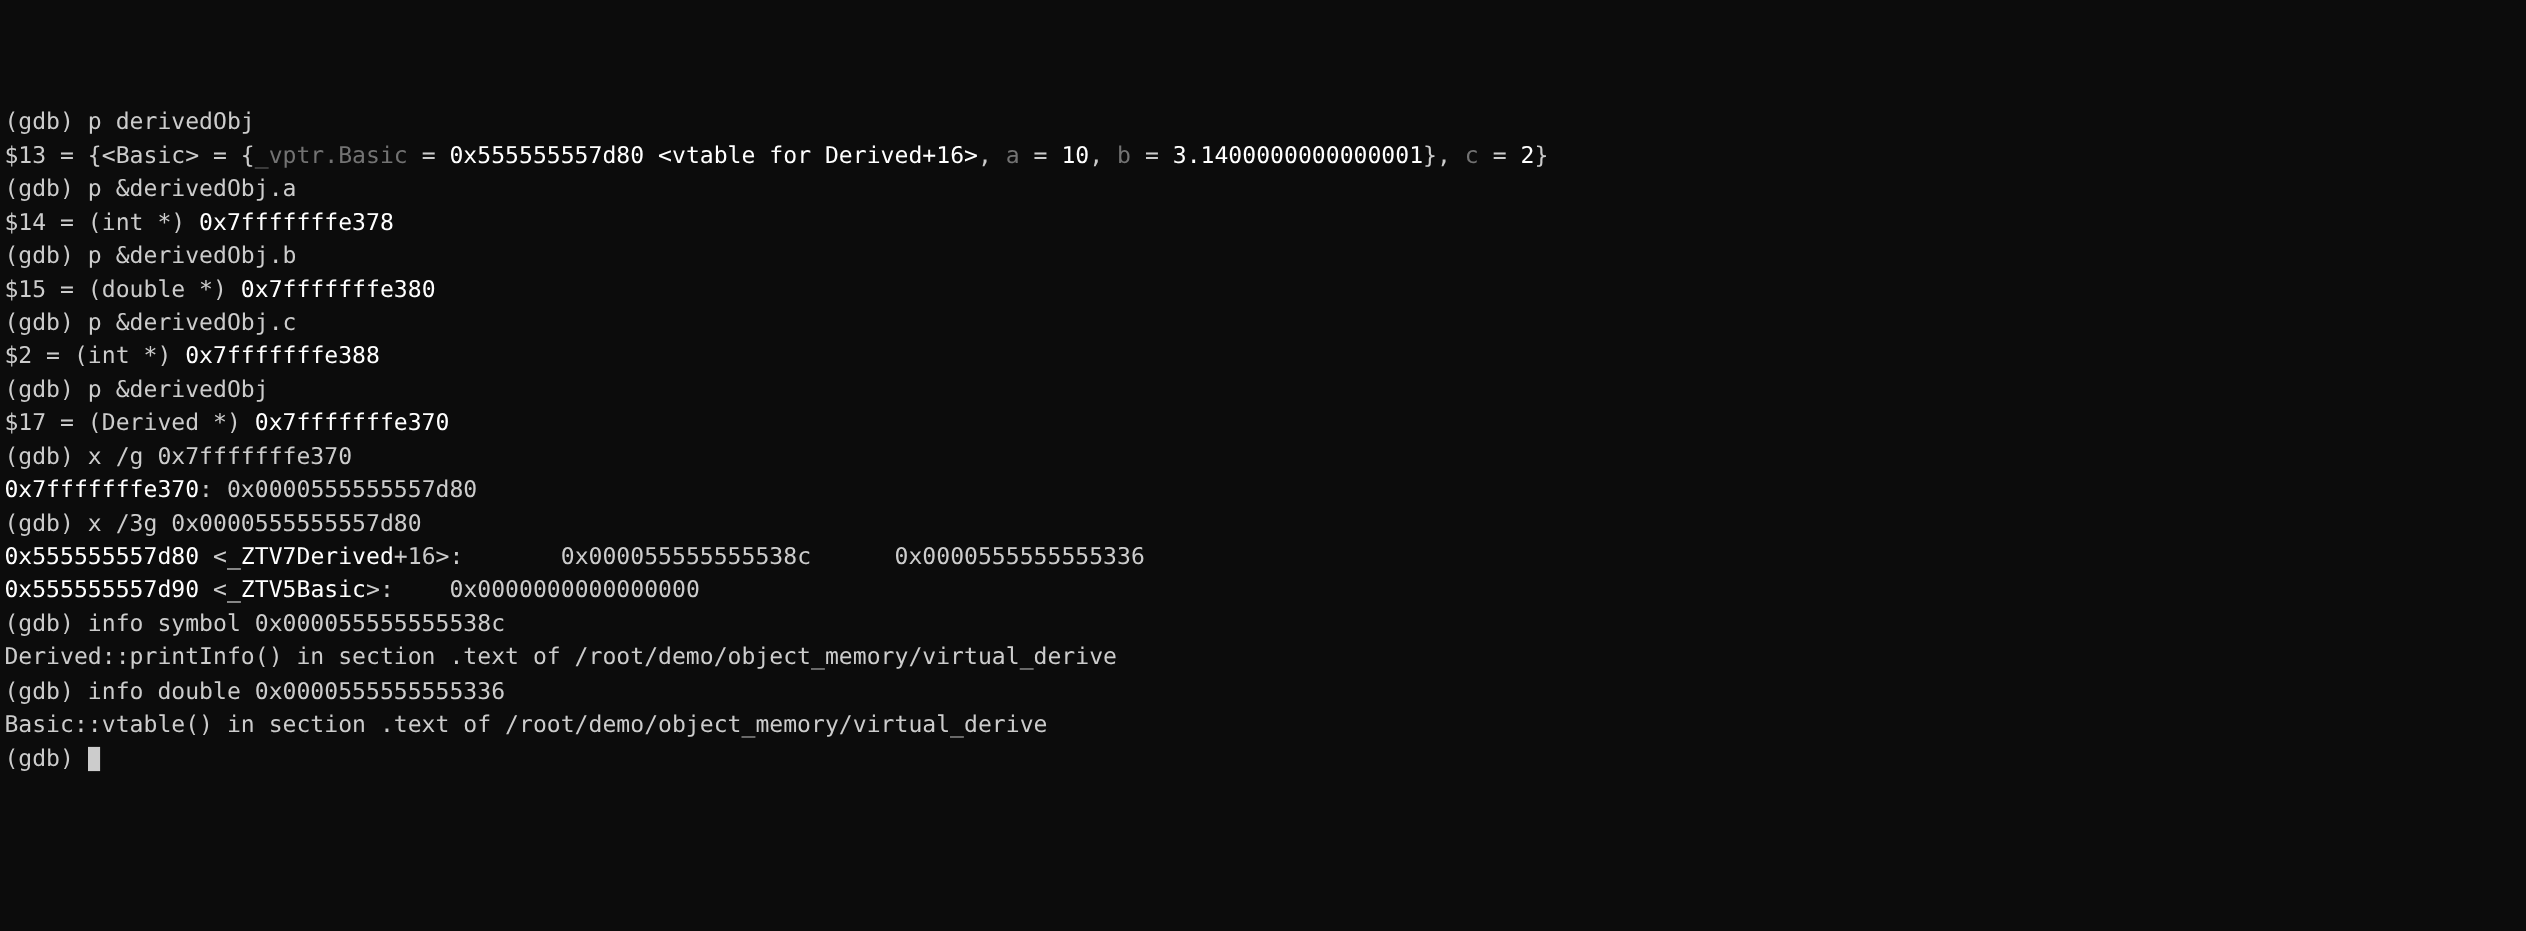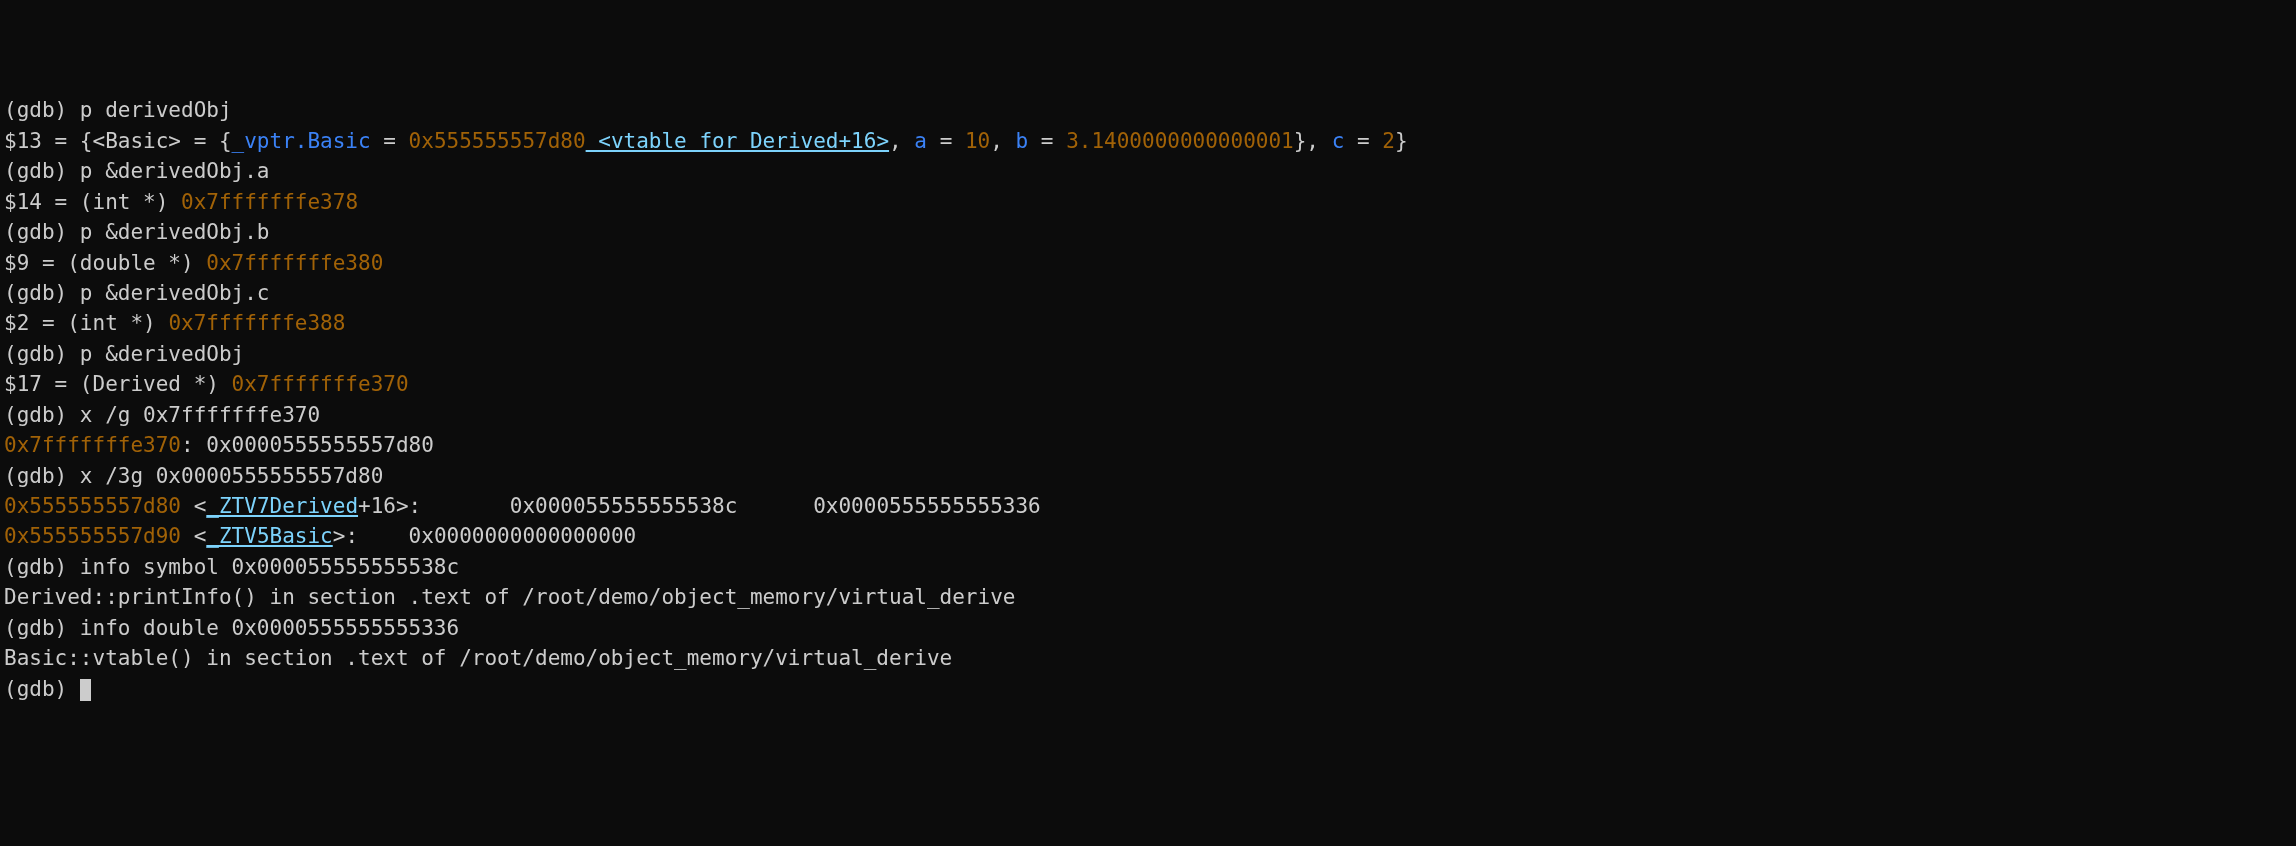--- a/index.html
+++ b/index.html
@@ -9,41 +9,41 @@
     color: #cccccc;
     font-family: "Menlo", "Consolas", "DejaVu Sans Mono", monospace;
     font-size: 21px;
     line-height: 1.45;
     white-space: pre;
     width: 2296px;
     height: 846px;
     box-sizing: border-box;
     overflow: hidden;
   }
-  .blue   { color: #a16207; }
-  .green  { color: #3b82f6; }
-  .yellow { color: #7dd3fc; text-decoration: underline; }
+  .blue   { color: #ffffff; }
+  .green  { color: #737373; }
+  .yellow { color: #ffffff; }
   .cursor {
     display: inline-block;
     width: 11px;
     height: 22px;
     background: #cccccc;
     vertical-align: text-bottom;
   }
 </style>
 </head>
 <body>
 
 
 <div><span>(gdb) </span><span>p derivedObj</span>
 <span>$13 = {&lt;Basic&gt; = {</span><span class="green">_vptr.Basic</span><span> = </span><span class="blue">0x555555557d80</span><span class="yellow"> &lt;vtable for Derived+16&gt;</span><span>, </span><span class="green">a</span><span> = </span><span class="blue">10</span><span>, </span><span class="green">b</span><span> = </span><span class="blue">3.1400000000000001</span><span>}, </span><span class="green">c</span><span> = </span><span class="blue">2</span><span>}</span>
 <span>(gdb) </span><span>p &amp;derivedObj.a</span>
 <span>$14 = (int *) </span><span class="blue">0x7fffffffe378</span>
 <span>(gdb) </span><span>p &amp;derivedObj.b</span>
-<span>$9 = (double *) </span><span class="blue">0x7fffffffe380</span>
+<span>$15 = (double *) </span><span class="blue">0x7fffffffe380</span>
 <span>(gdb) </span><span>p &amp;derivedObj.c</span>
 <span>$2 = (int *) </span><span class="blue">0x7fffffffe388</span>
 <span>(gdb) </span><span>p &amp;derivedObj</span>
 <span>$17 = (Derived *) </span><span class="blue">0x7fffffffe370</span>
 <span>(gdb) </span><span>x /g 0x7fffffffe370</span>
 <span class="blue">0x7fffffffe370</span><span>: 0x0000555555557d80</span>
 <span>(gdb) </span><span>x /3g 0x0000555555557d80</span>
 <span class="blue">0x555555557d80</span><span> &lt;</span><span class="yellow">_ZTV7Derived</span><span>+16&gt;:       0x000055555555538c      0x0000555555555336</span>
 <span class="blue">0x555555557d90</span><span> &lt;</span><span class="yellow">_ZTV5Basic</span><span>&gt;:    0x0000000000000000</span>
 <span>(gdb) </span><span>info symbol 0x000055555555538c</span>

